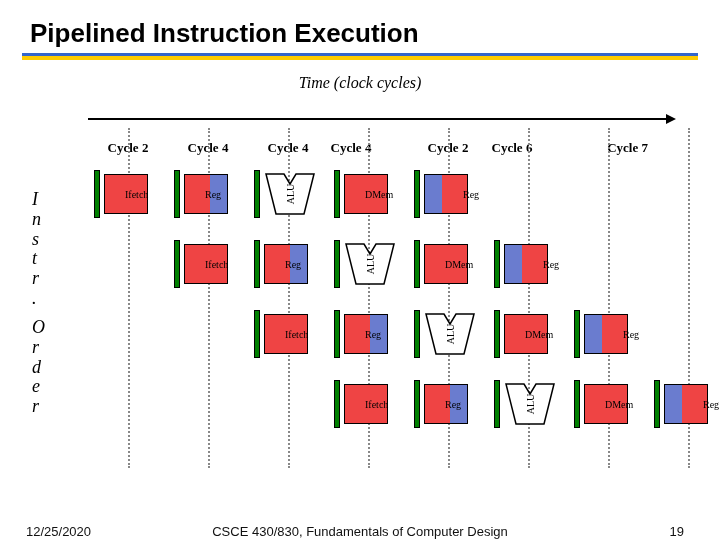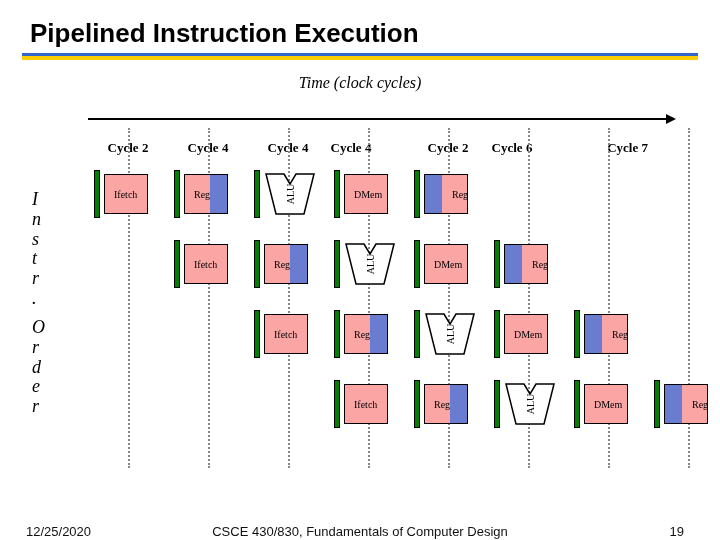--- a/index.html
+++ b/index.html
@@ -98,27 +98,27 @@
     height: 48px;
     background: #008000;
     border: 1px solid #000;
   }
   .box {
     position: absolute;
     top: 4px;
     height: 40px;
     width: 44px;
     border: 1.5px solid #000;
-    background: #fca5a5;
+    background: #ef4444;
     font-family: "Comic Sans MS", cursive;
     font-size: 10px;
     display: flex;
     align-items: center;
     justify-content: flex-start;
-    padding-left: 9px;
+    padding-left: 20px;
   }
   .box.half-right::after {
     content: "";
     position: absolute;
     right: 0; top: 0;
     width: 40%;
     height: 100%;
     background: #6a7ccf;
   }
   .box.half-left::before {

